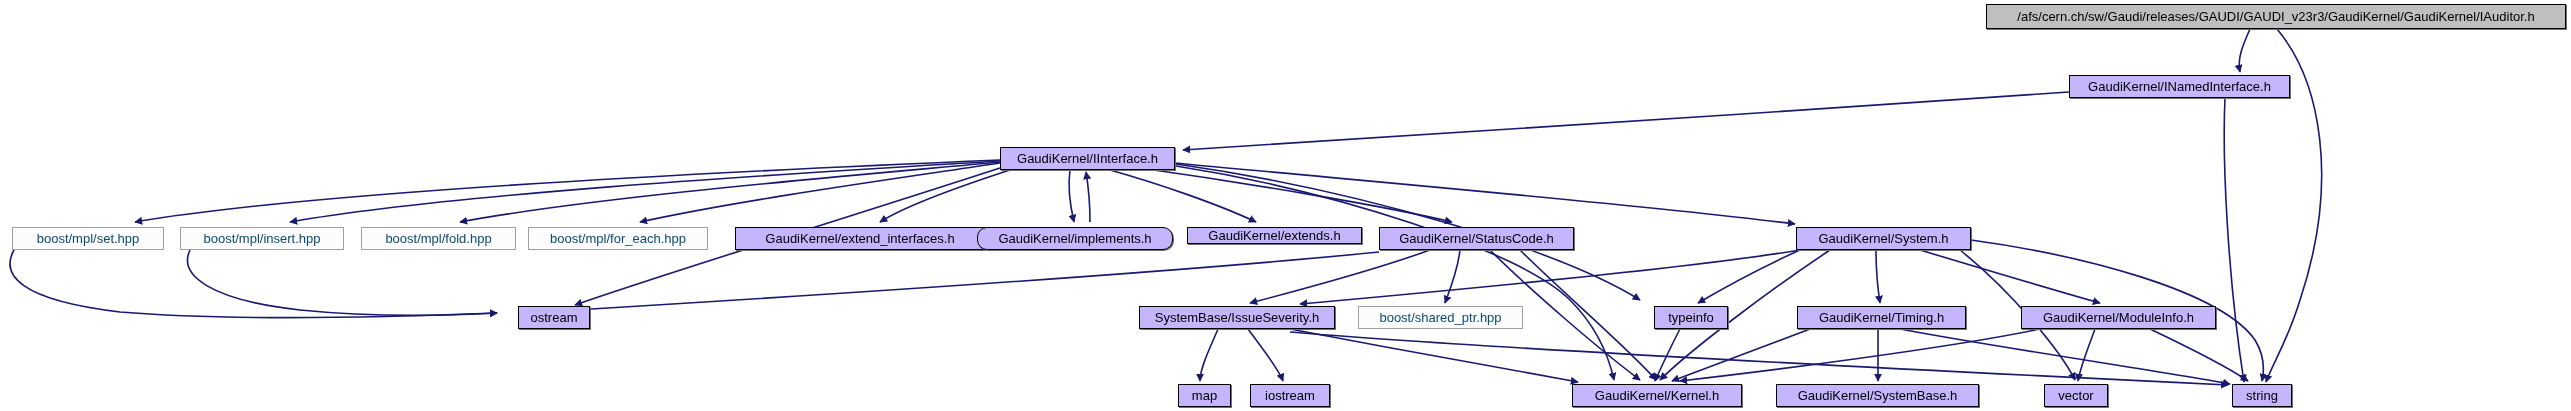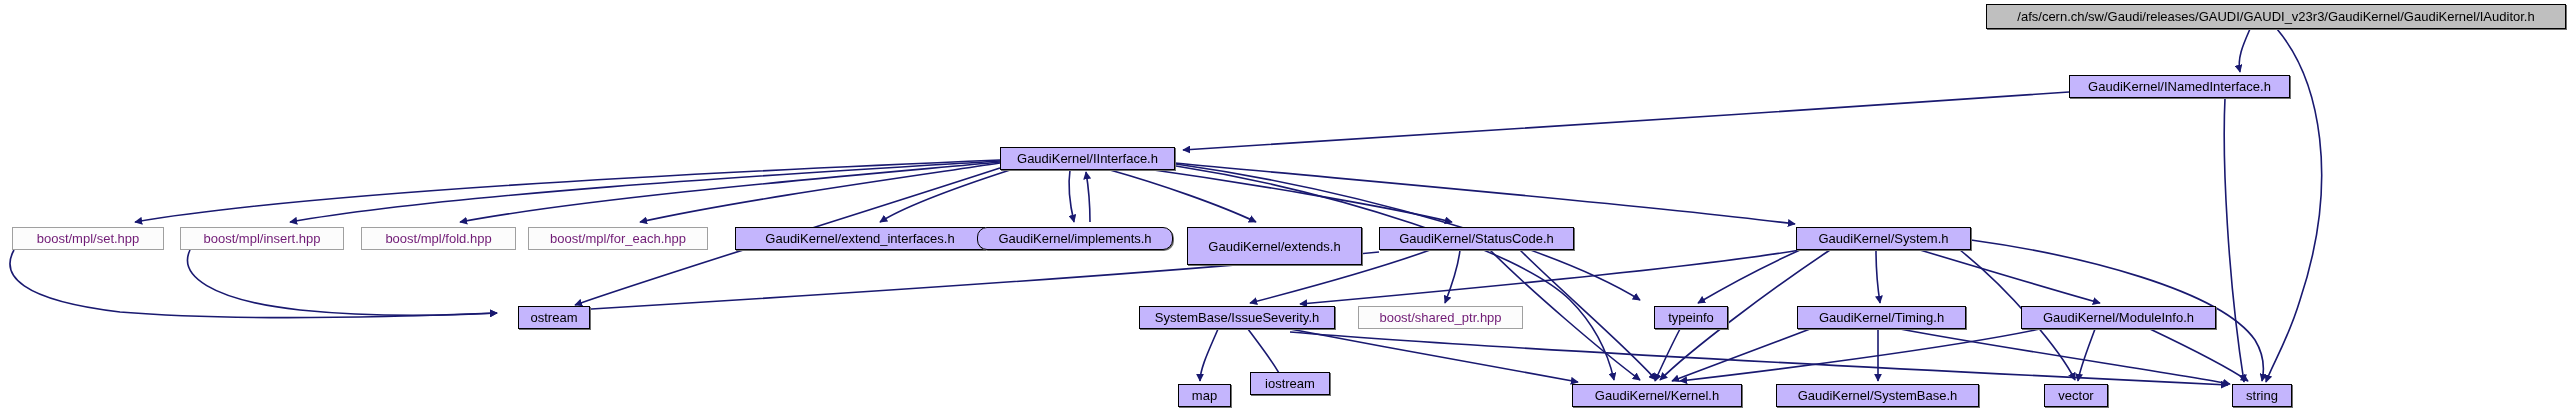--- a/index.html
+++ b/index.html
@@ -43,21 +43,21 @@
   .node.hdr {
     background: #c4b5fd;
     border: 1px solid #000000;
     box-shadow: 1px 1px 0 0 #707070;
     font-size: 13px;
   }
   .node.ext {
     background: #fcfcfc;
     border: 1px solid #a0a0a0;
     font-size: 13px;
-    color: #701a75;
+    color: #0c4a6e;
   }
   .node-label {
     pointer-events: none;
   }
 </style>
 </head>
 <body>
 
 <div id="graph-root">
 
@@ -134,21 +134,21 @@
       </div>
       <div class="node ext" style="left: 528px; top: 227px; width: 180px; height: 23px;">
         <span class="node-label">boost/mpl/for_each.hpp</span>
       </div>
       <div class="node hdr" style="left: 735px; top: 227px; width: 250px; height: 23px;">
         <span class="node-label">GaudiKernel/extend_interfaces.h</span>
       </div>
       <div class="node hdr" style="left: 977px; top: 227px; width: 196px; height: 23px; border-radius: 10px;">
         <span class="node-label">GaudiKernel/implements.h</span>
       </div>
-      <div class="node hdr" style="left: 1187px; top: 227px; width: 175px; height: 38px;">
+      <div class="node hdr" style="left: 1187px; top: 227px; width: 175px; height: 17px;">
         <span class="node-label">GaudiKernel/extends.h</span>
       </div>
       <div class="node hdr" style="left: 1379px; top: 227px; width: 195px; height: 23px;">
         <span class="node-label">GaudiKernel/StatusCode.h</span>
       </div>
       <div class="node hdr" style="left: 1796px; top: 227px; width: 175px; height: 23px;">
         <span class="node-label">GaudiKernel/System.h</span>
       </div>
       <div class="node hdr" style="left: 518px; top: 306px; width: 72px; height: 23px;">
         <span class="node-label">ostream</span>
@@ -164,21 +164,21 @@
       </div>
       <div class="node hdr" style="left: 1797px; top: 306px; width: 169px; height: 23px;">
         <span class="node-label">GaudiKernel/Timing.h</span>
       </div>
       <div class="node hdr" style="left: 2021px; top: 306px; width: 195px; height: 23px;">
         <span class="node-label">GaudiKernel/ModuleInfo.h</span>
       </div>
       <div class="node hdr" style="left: 1178px; top: 384px; width: 53px; height: 23px;">
         <span class="node-label">map</span>
       </div>
-      <div class="node hdr" style="left: 1250px; top: 372px; width: 80px; height: 23px;">
+      <div class="node hdr" style="left: 1250px; top: 384px; width: 80px; height: 23px;">
         <span class="node-label">iostream</span>
       </div>
       <div class="node hdr" style="left: 1572px; top: 384px; width: 170px; height: 23px;">
         <span class="node-label">GaudiKernel/Kernel.h</span>
       </div>
       <div class="node hdr" style="left: 1776px; top: 384px; width: 203px; height: 23px;">
         <span class="node-label">GaudiKernel/SystemBase.h</span>
       </div>
       <div class="node hdr" style="left: 2044px; top: 384px; width: 64px; height: 23px;">
         <span class="node-label">vector</span>

